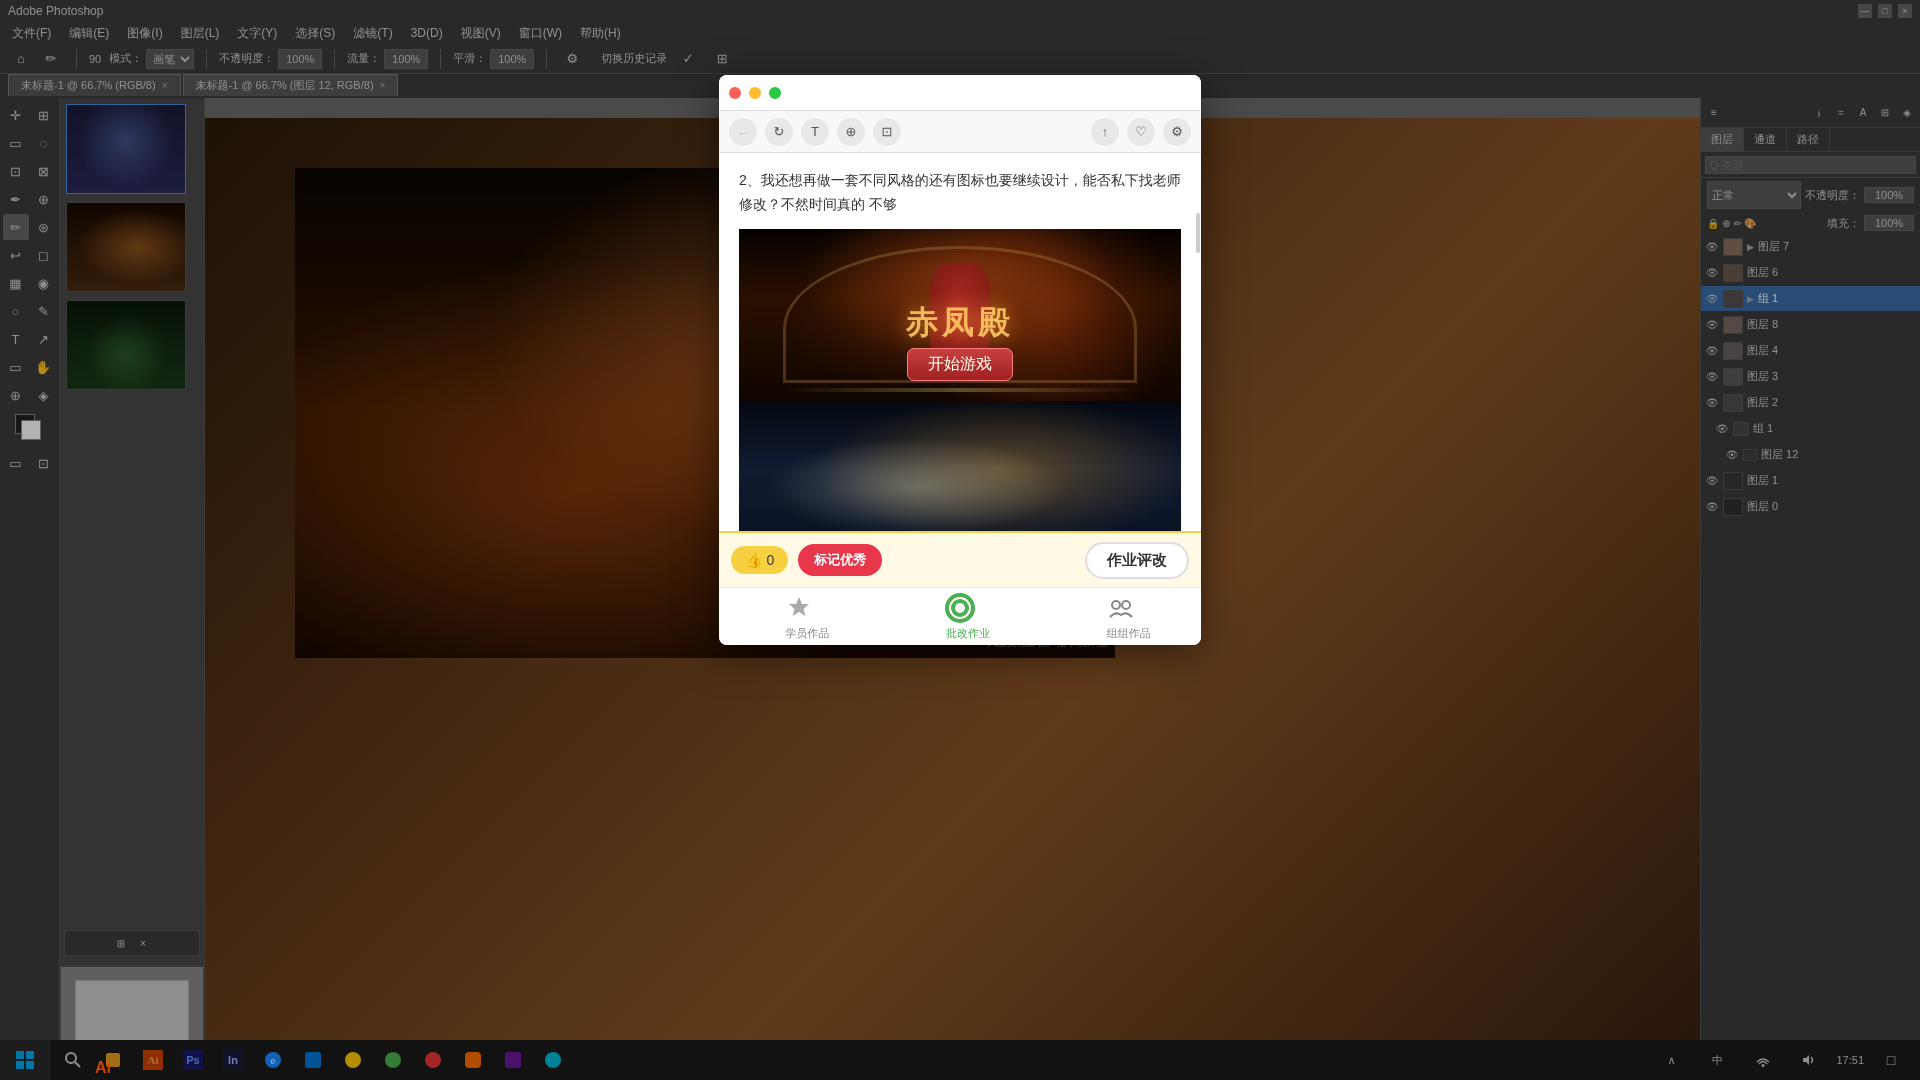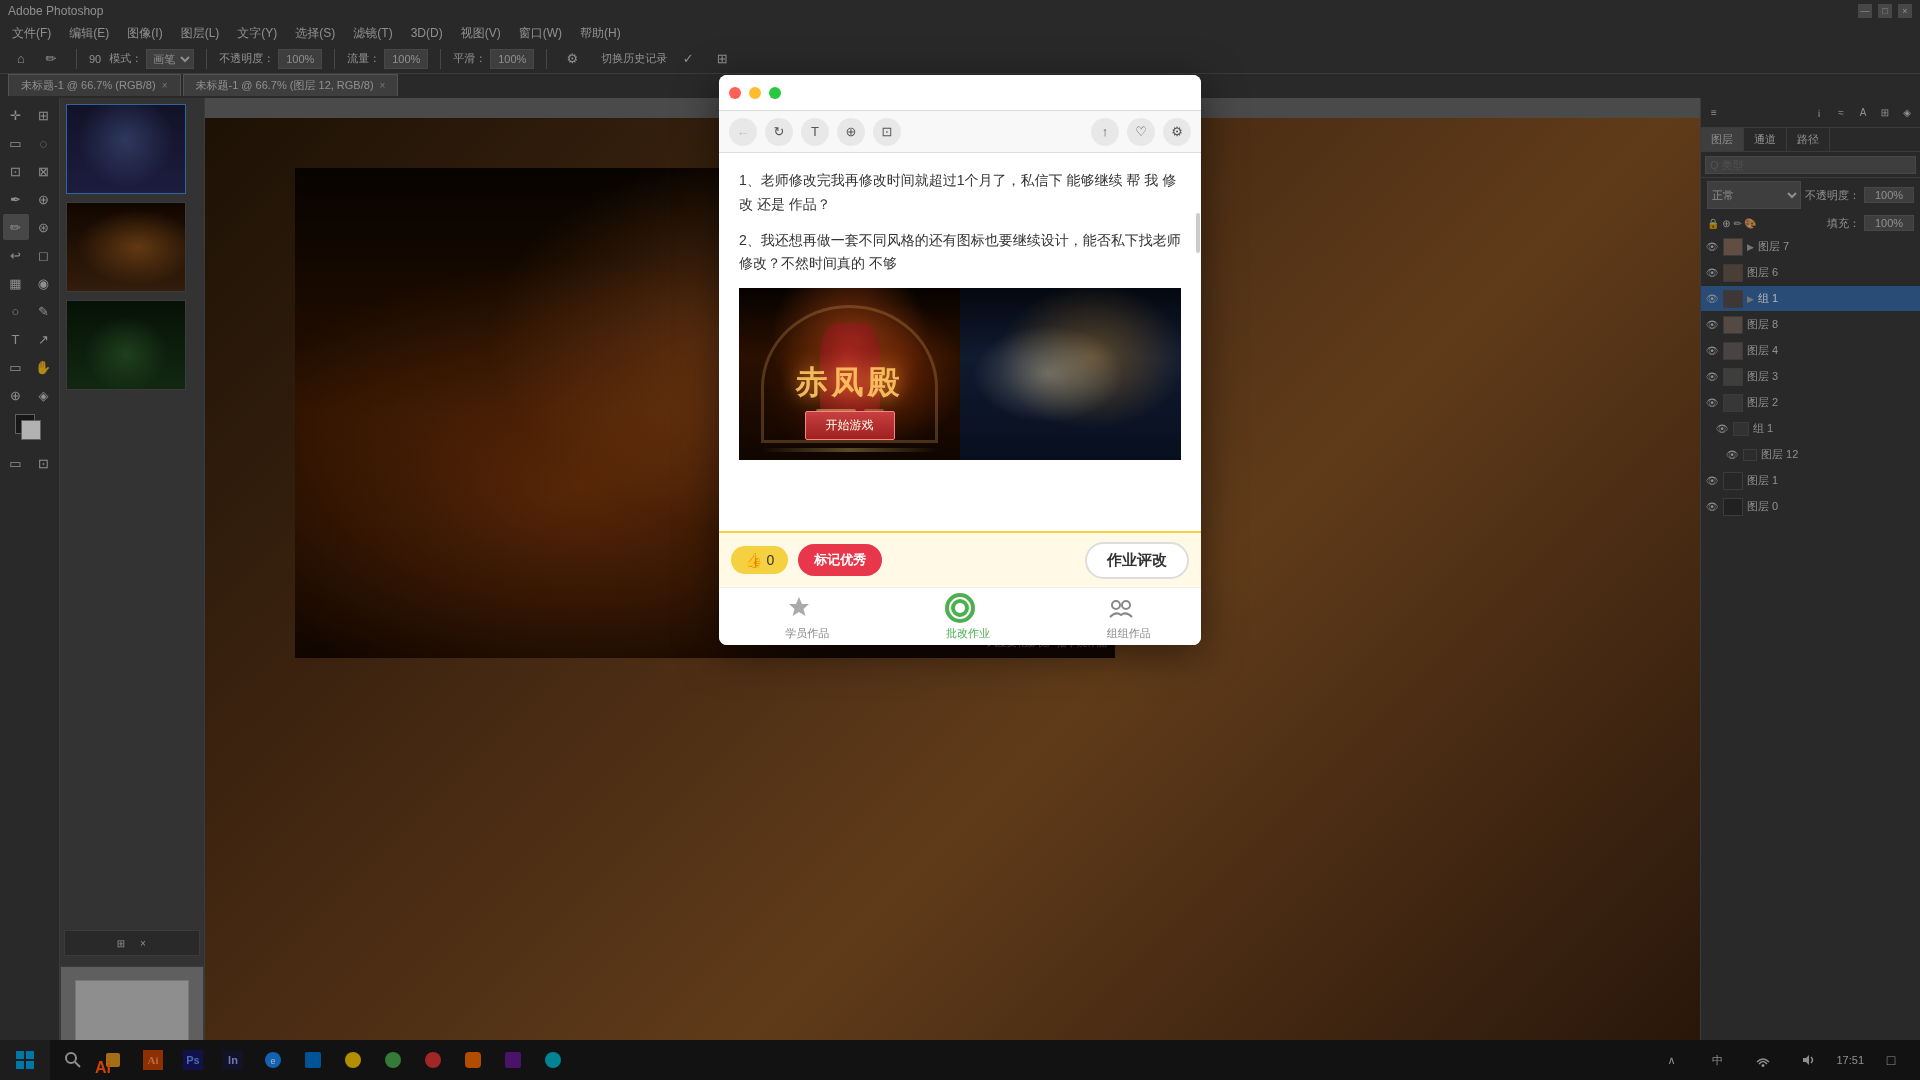--- a/index.html
+++ b/index.html
@@ -366,20 +366,21 @@
       font-size: 14px;
       color: #333;
       line-height: 1.7;
       margin-bottom: 12px;
     }
     .modal-text .label {
       font-weight: bold;
     }
     .modal-images {
       display: flex;
+      flex-direction: column;
       gap: 0;
       justify-content: center;
     }
     .modal-img-placeholder {
       width: 100%;
       height: 172px;
       background: linear-gradient(135deg, #1a0a00 0%, #4a2a10 30%, #8a4a20 60%, #2a0a00 100%);
       position: relative;
       overflow: hidden;
       display: flex; align-items: center; justify-content: center;
@@ -404,23 +405,23 @@
       font-family: 'SimHei', sans-serif;
       letter-spacing: 4px;
     }
     .img-btn {
       position: absolute;
       bottom: 20px;
       left: 50%;
       transform: translateX(-50%);
       background: linear-gradient(180deg, #c84040 0%, #a02020 100%);
       color: #ffe;
-      font-size: 12px;
+      font-size: 16px;
       padding: 5px 20px;
-      border-radius: 2px;
+      border-radius: 7px;
       border: 1px solid #ff8080;
       white-space: nowrap;
     }
 
     
     .modal-bottom-bar {
       height: 56px;
       background: #fff9e6;
       border-top: 2px solid #f5d040;
       display: flex;
@@ -937,21 +938,20 @@
       </button>
       <button class="nav-btn">
         <span>♡</span>
       </button>
       <button class="nav-btn">
         <span>⚙</span>
       </button>
     </div>
 
     <div class="modal-content">
-      <div class="modal-text">1、老师修改完我再修改时间就超过1个月了，私信下 能够继续 帮 我 修改 还是 作品？</div>
       <div class="modal-text">2、我还想再做一套不同风格的还有图标也要继续设计，能否私下找老师修改？不然时间真的 不够</div>
 
       <div class="modal-images">
 
         <div class="modal-img-placeholder img1">
           <div style="position:absolute;inset:0;background:radial-gradient(ellipse at 50% 30%,rgba(200,80,20,0.6) 0%,transparent 50%),radial-gradient(circle at 70% 50%,rgba(150,50,10,0.5) 0%,transparent 40%),linear-gradient(180deg,#060200 0%,#2a1000 40%,#100500 100%);"></div>
 
           <div style="position:absolute;top:10%;left:10%;right:10%;bottom:10%;border-radius:50% 50% 0 0 / 60% 60% 0 0;border:3px solid rgba(200,150,80,0.3);background:radial-gradient(ellipse at 50% 60%,rgba(100,40,10,0.5) 0%,transparent 70%);"></div>
 
           <div style="position:absolute;top:20%;left:50%;transform:translateX(-50%);width:60px;height:100px;background:radial-gradient(ellipse,rgba(180,40,40,0.9) 0%,rgba(120,20,20,0.7) 100%);border-radius:30% 30% 20% 20%;"></div>

